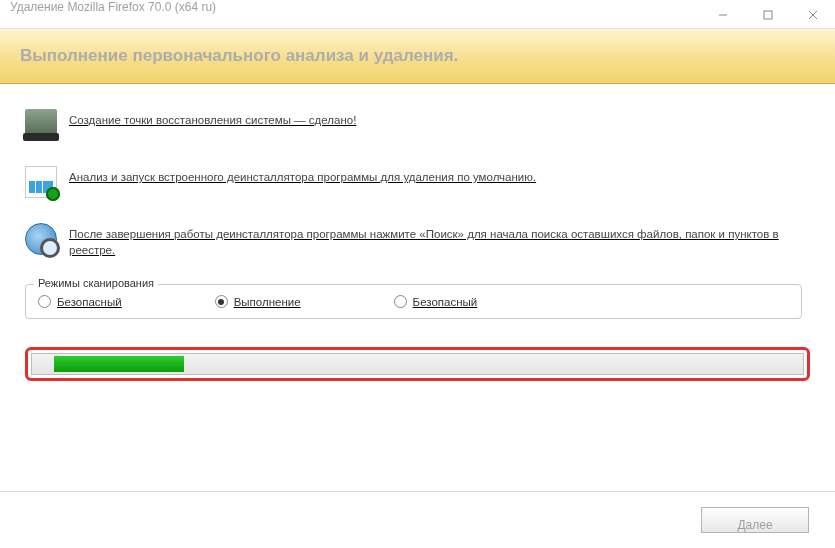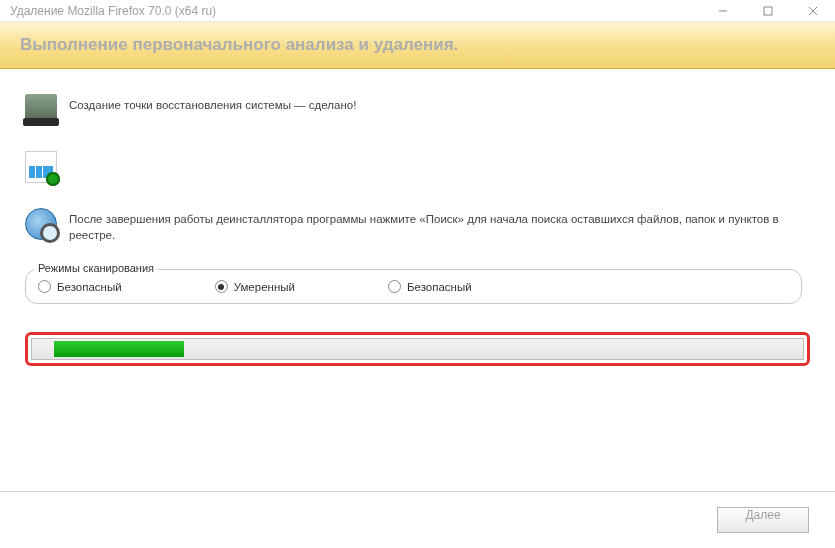--- a/index.html
+++ b/index.html
@@ -7,52 +7,52 @@
     font-family: "Segoe UI", Tahoma, Arial, sans-serif;
     font-size: 12px;
     background: #fff;
     width: 835px;
     height: 548px;
     overflow: hidden;
     position: relative;
   }
   
   .titlebar {
-    height: 22px;
+    height: 29px;
     display: flex;
-    align-items: center;
     justify-content: space-between;
     padding: 0 0 0 10px;
     background: #fff;
     border-bottom: 1px solid #e5e5e5;
   }
   .titlebar-title { color: #a0a0a0; font-size: 12px; }
   .titlebar-controls { display: flex; }
   .tb-btn {
     width: 45px; height: 30px;
     display: flex; align-items: center; justify-content: center;
     color: #888;
   }
   .tb-btn svg { stroke: #888; stroke-width: 1; fill: none; }
   
   .banner {
-    height: 47px;
+    height: 55px;
     background: linear-gradient(#fff4cf, #f7dd88 60%, #f2d56e);
     border-bottom: 1px solid #cda94a;
     display: flex; align-items: center;
     padding-left: 20px;
   }
   .banner-title {
     color: #adadad;
     font-size: 17px;
     font-weight: 600;
   }
   
   .content {
     padding: 25px 33px 10px 25px;
+    text-decoration: underline;
   }
   .row {
     display: flex;
     align-items: flex-start;
     margin-bottom: 25px;
   }
   .row .icon {
     width: 32px; height: 32px;
     flex-shrink: 0;
     margin-right: 12px;
@@ -87,21 +87,21 @@
     border:1px solid #276aa2;
   }
   .ic-search::after{
     content:""; position:absolute; right:-4px; bottom:-4px; width:14px; height:14px;
     border:3px solid #555; border-radius:50%;
     background:#dceefc;
   }
   
   .modes {
     border: 1px solid #c9c9c9;
-    border-radius: 12px;
+    border-radius: 4px;
     padding: 10px 12px 10px 12px;
     position: relative;
     margin-top: 22px;
     text-align: center;
   }
   .modes-legend {
     position: absolute; top: -8px; left: 8px;
     background: #fff; padding: 0 4px;
     font-size: 11px; color: #333;
   }
@@ -143,25 +143,25 @@
     border-top:1px solid #d9d9d9;
   }
   .footer {
     position:absolute; left:0; right:0; bottom:0;
     height:56px;
     display:flex; align-items:center; justify-content:flex-end;
     padding: 0 26px;
     gap: 10px;
   }
   .btn {
-    width: 92px; height: 26px;
+    width: 108px; height: 26px;
     background: linear-gradient(#fdfdfd,#e8e8e8);
     border:1px solid #b5b5b5;
     font-size:12px; color:#333;
-    display:flex; align-items:flex-start; justify-content:center;
+    display:flex; align-items:flex-end; justify-content:center;
   }
   .btn.disabled { color:#a0a0a0; }
 </style>
 </head>
 <body>
 
 <div class="titlebar">
   <span class="titlebar-title">Удаление Mozilla Firefox 70.0 (x64 ru)</span>
   <div class="titlebar-controls">
     <div class="tb-btn">
@@ -189,37 +189,38 @@
 
 <div class="content">
 
   <div class="row">
     <div class="icon ic-backup"></div>
     <div class="text">Создание точки восстановления системы — сделано!</div>
   </div>
 
   <div class="row">
     <div class="icon ic-analyze"></div>
+    <div class="text">Анализ и запуск встроенного деинсталлятора программы для удаления по умолчанию.</div>
   </div>
 
   <div class="row" style="margin-bottom:26px;">
     <div class="icon ic-search"></div>
     <div class="text">После завершения работы деинсталлятора программы нажмите «Поиск» для начала поиска оставшихся файлов, папок и пунктов в реестре.</div>
   </div>
 
   <div class="modes">
     <span class="modes-legend">Режимы сканирования</span>
     <div class="modes-row">
       <label class="radio">
         <span class="radio-circle"></span>
         <span>Безопасный</span>
       </label>
       <label class="radio">
         <span class="radio-circle checked"></span>
-        <span>Умеренный</span>
+        <span>Выполнение</span>
       </label>
       <label class="radio">
         <span class="radio-circle"></span>
         <span>Безопасный</span>
       </label>
     </div>
   </div>
 </div>
 
 <div class="progress-wrap">

